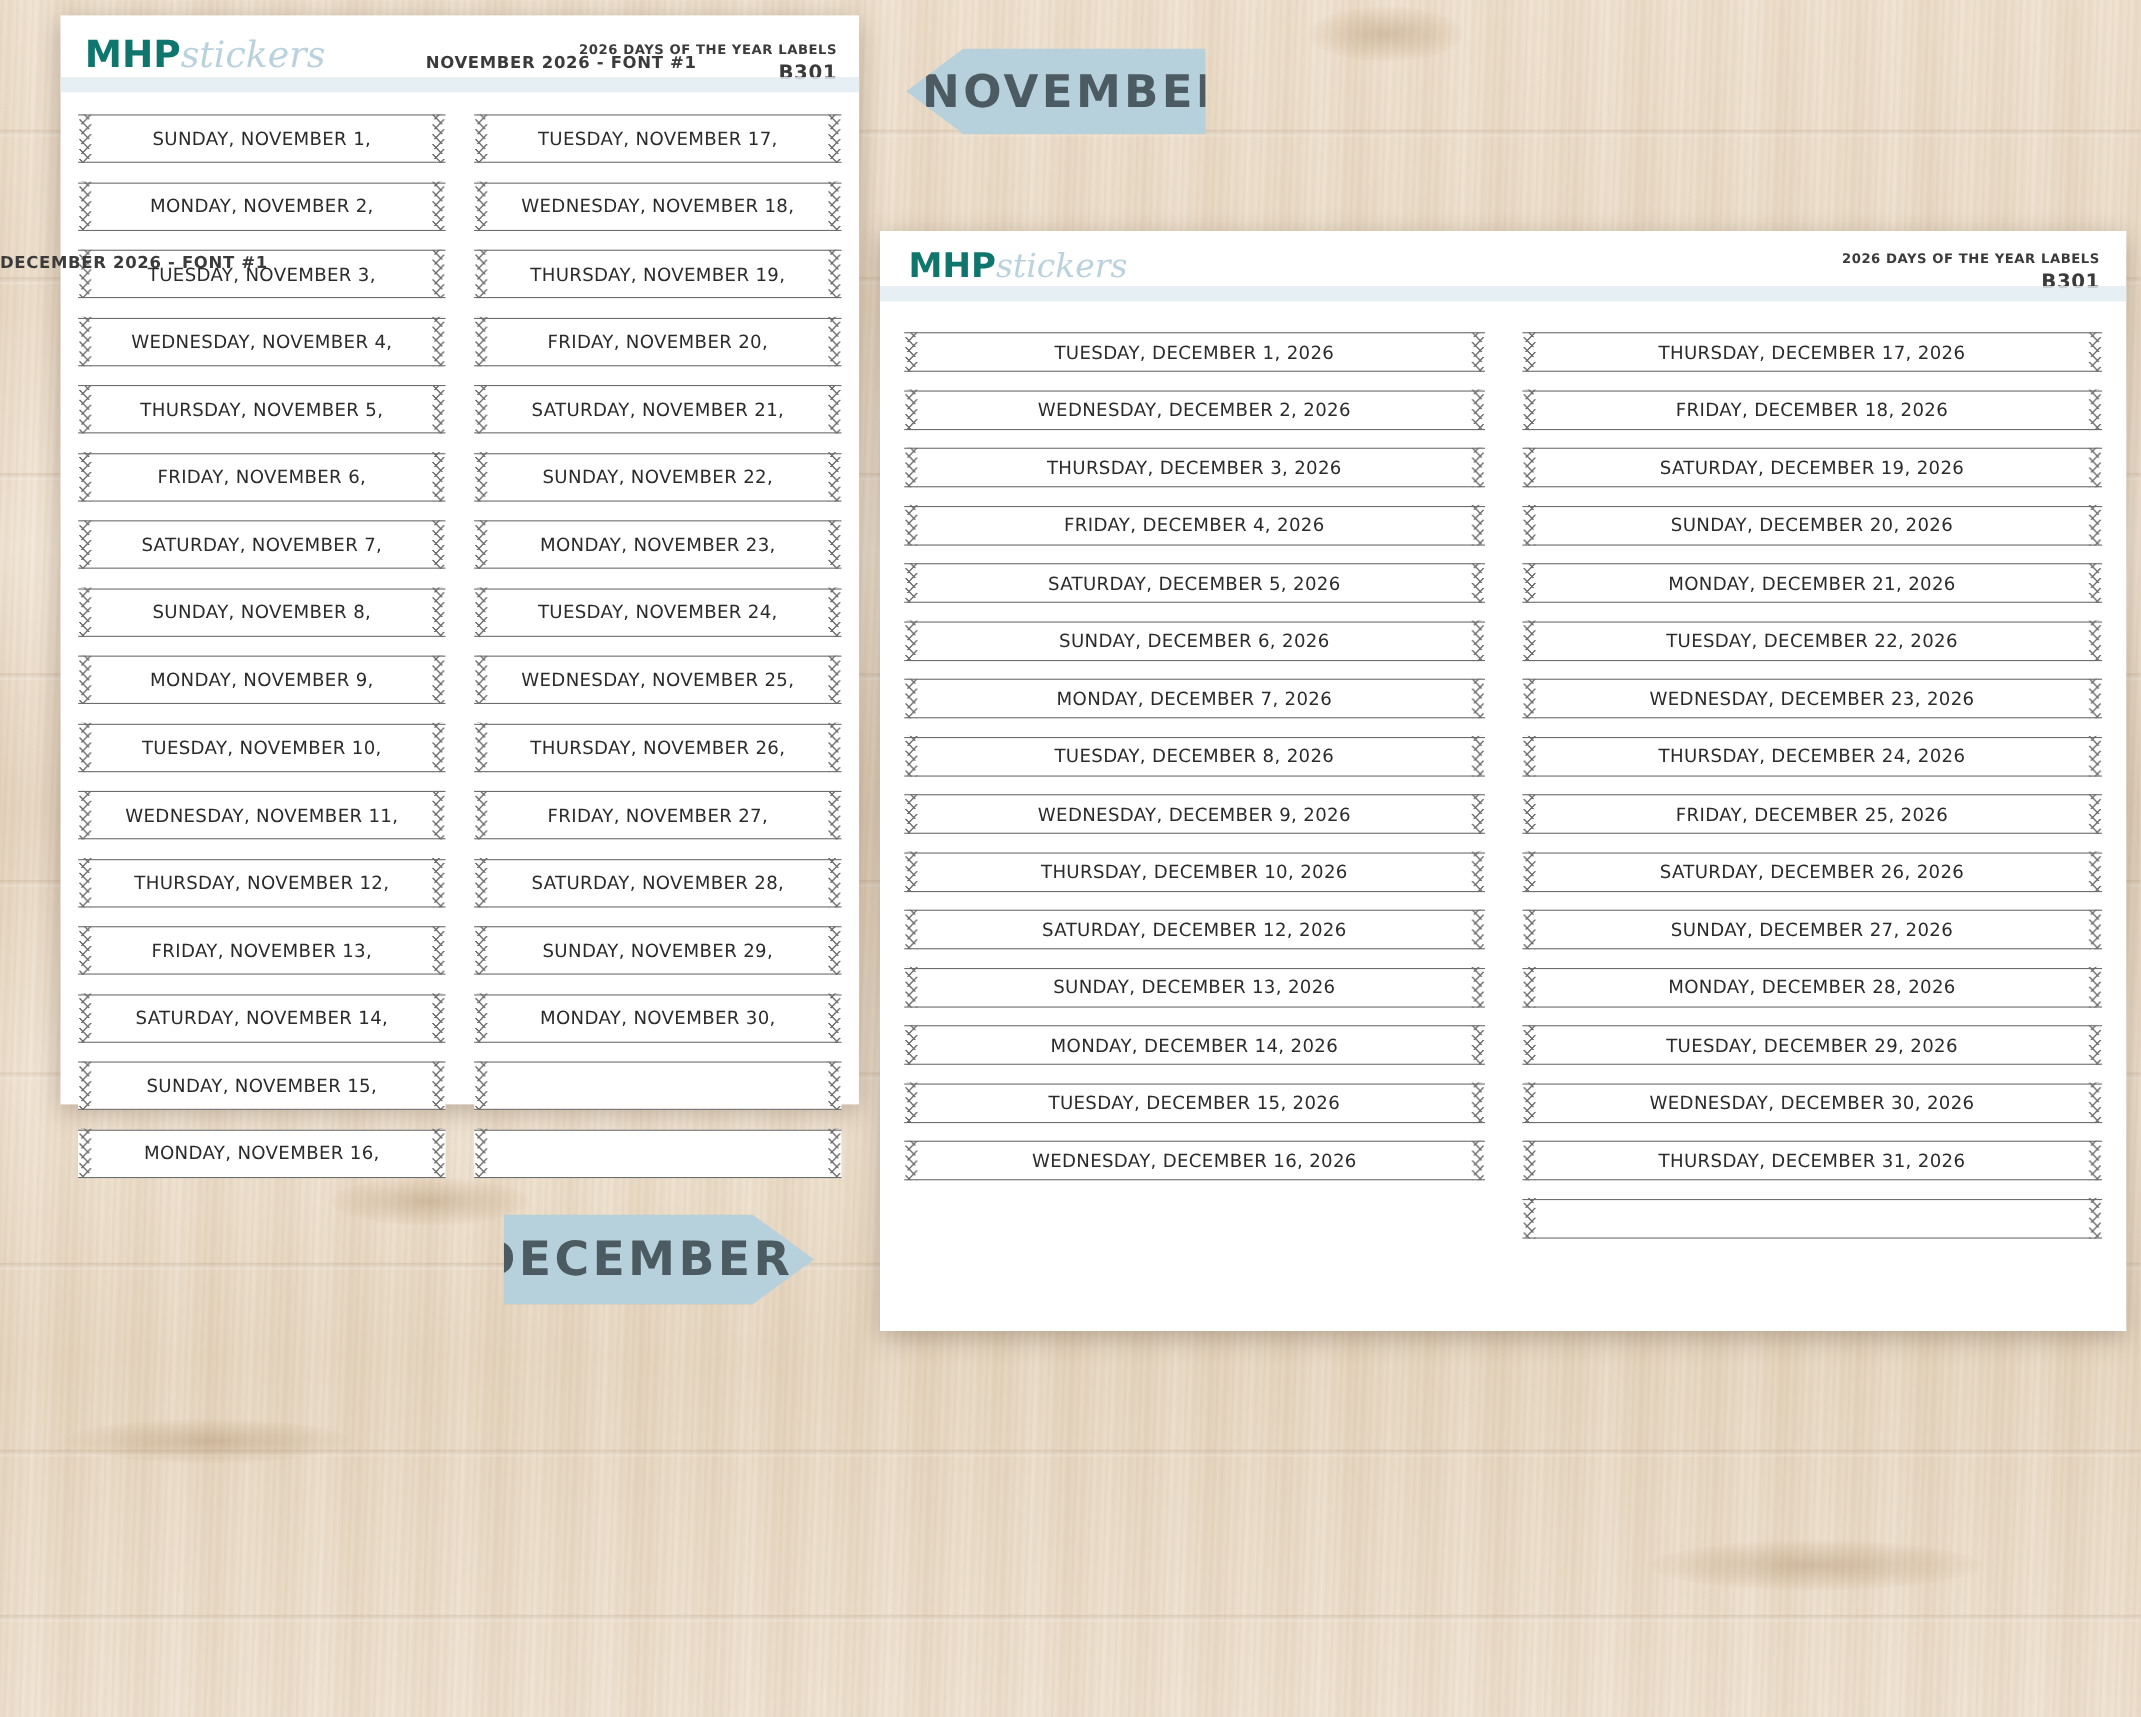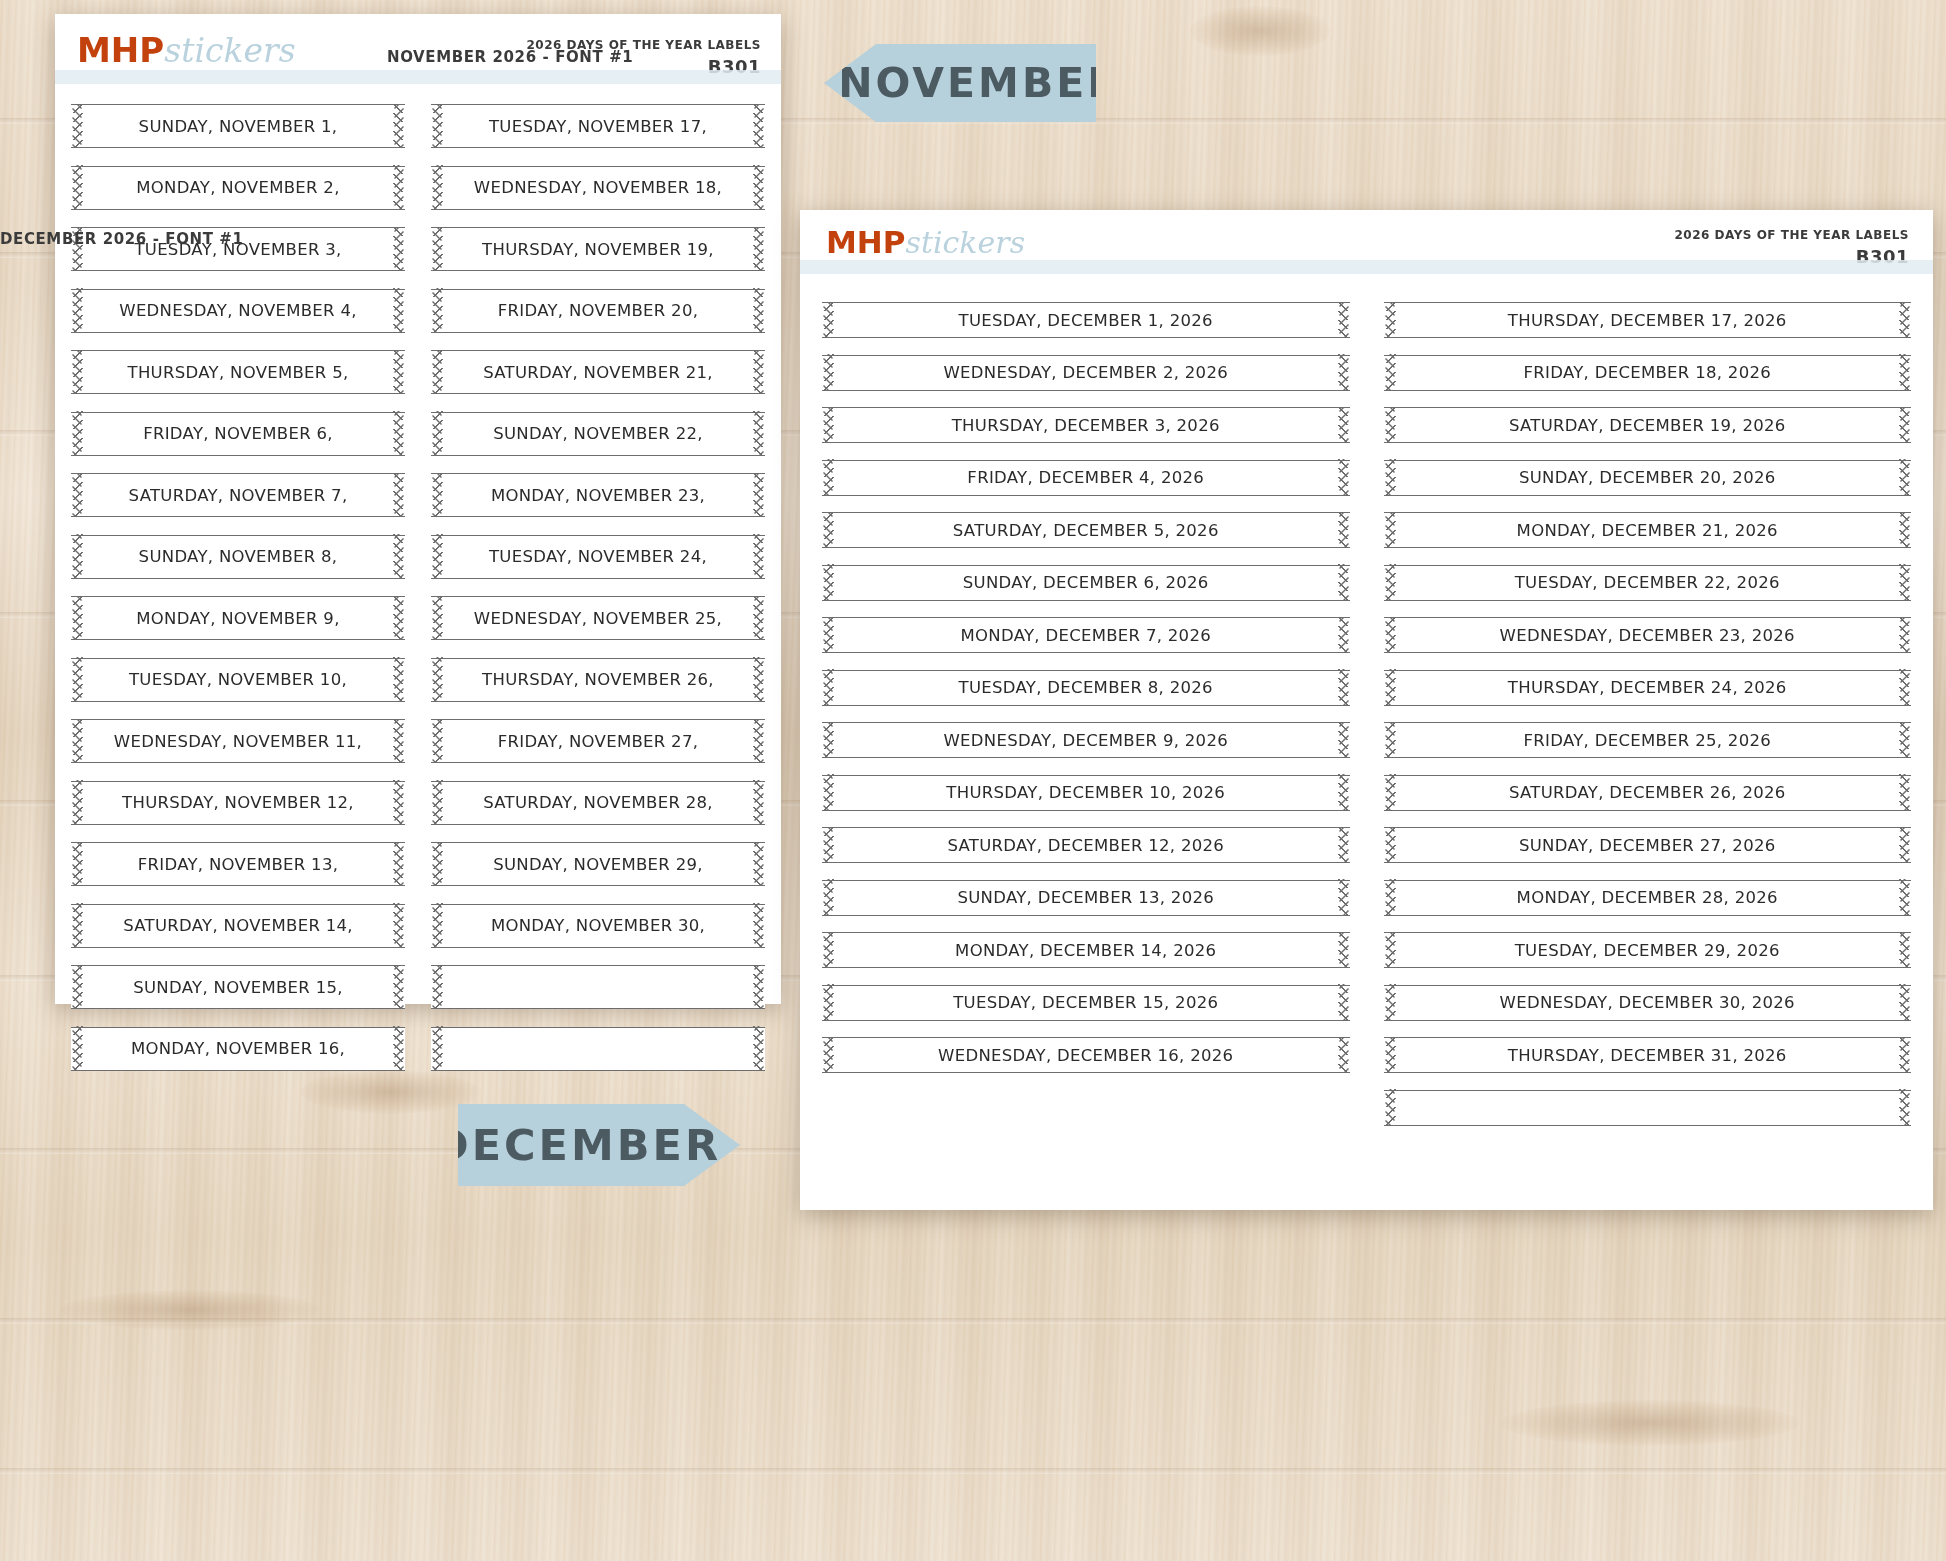--- a/index.html
+++ b/index.html
@@ -77,21 +77,21 @@
   }
   #sheet-november .sheet-header { padding: 16px 22px 0 22px; }
   #sheet-december .sheet-header { padding: 14px 26px 0 26px; }
 
   .brand {
     position: absolute;
     font-weight: bold;
     white-space: nowrap;
   }
   .brand .mhp {
-    color: #c2410c;
+    color: #0f766e;
     font-family: "DejaVu Sans", sans-serif;
     letter-spacing: 0px;
   }
   .brand .stickers {
     color: #b9d2dd;
     font-family: "DejaVu Serif", serif;
     font-style: italic;
     font-weight: normal;
   }
   #sheet-november .brand { left: 22px; top: 16px; }

